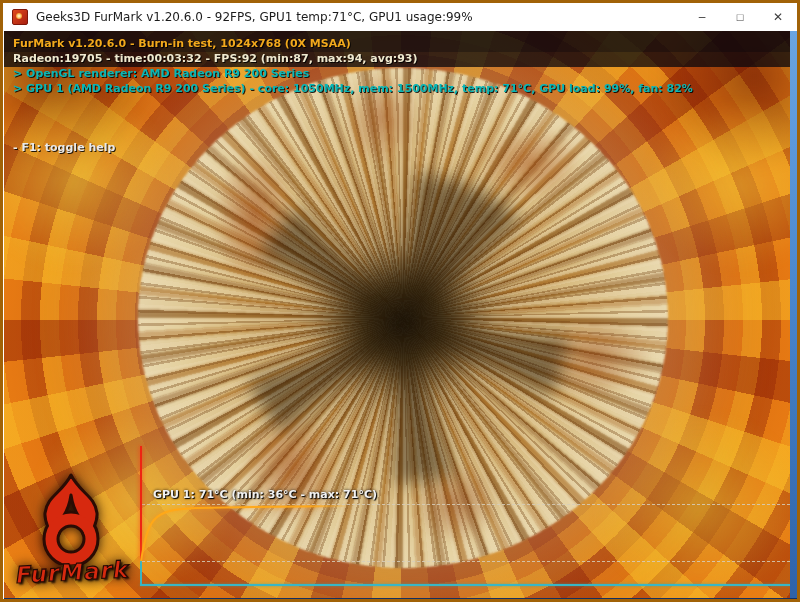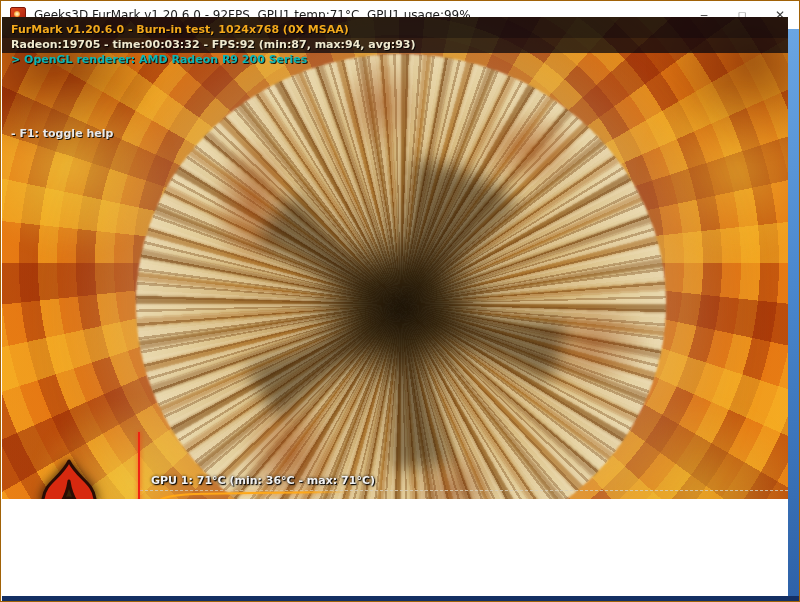--- a/index.html
+++ b/index.html
@@ -1,26 +1,26 @@
 <!DOCTYPE html>
 <html><head>
 <meta charset="utf-8">
 <style>
   html,body{margin:0;padding:0;background:#4a4a4a;font-family:"DejaVu Sans","Liberation Sans",sans-serif;}
-  .window{position:relative;width:800px;height:602px;background:#ffffff;border:1px solid #a16207;box-sizing:border-box;overflow:hidden;}
+  .window{position:relative;width:800px;height:602px;background:#ffffff;border:3px solid #a16207;box-sizing:border-box;overflow:hidden;}
   
   .titlebar{position:absolute;left:0;top:0;width:100%;height:28px;background:#ffffff;display:flex;align-items:center;}
   .app-icon{width:14px;height:14px;margin-left:9px;border-radius:2px;background:linear-gradient(135deg,#e0491c,#a81f10);border:1px solid #7e1608;position:relative;flex:0 0 auto;}
   .app-icon::after{content:"";position:absolute;left:3px;top:3px;width:6px;height:6px;border-radius:50%;background:radial-gradient(circle,#ffe9b0 20%,#f59a28 70%);}
   .title-text{margin-left:8px;font-size:12px;color:#1c1c1c;white-space:nowrap;}
   .win-controls{margin-left:auto;display:flex;height:100%;}
   .win-btn{width:38px;height:100%;display:flex;align-items:center;justify-content:center;font-size:12px;color:#3c3c3c;background:transparent;border:none;cursor:pointer;}
   .win-btn.max{font-size:11px;}
   
-  .client{position:absolute;left:1px;top:16px;width:786px;height:482px;overflow:hidden;background:#6a3a0e;}
+  .client{position:absolute;left:1px;top:28px;width:786px;height:567px;overflow:hidden;background:#6a3a0e;}
   .layer{position:absolute;pointer-events:none;}
   .bg-vortex{inset:0;
     background:
       repeating-conic-gradient(from 12deg at 50.5% 51%, rgba(250,190,40,.50) 0deg 6deg, rgba(190,70,10,0) 6deg 12deg, rgba(140,28,4,.48) 12deg 18deg, rgba(245,140,20,0) 18deg 24deg),
       repeating-radial-gradient(circle at 50.5% 51%, rgba(243,164,30,.55) 0 19px, rgba(168,58,8,.55) 19px 38px, rgba(228,118,16,.5) 38px 57px),
       radial-gradient(circle at 50.5% 51%, #7a4210 0%, #8a4a10 42%, #c86414 62%, #e87c16 80%, #ef8c1a 100%);}
   .bg-patch{border-radius:50%;filter:blur(6px);}
   .p1{left:-30px;top:60px;width:200px;height:180px;background:radial-gradient(closest-side,rgba(235,210,70,.55),transparent);}
   .p2{left:640px;top:70px;width:190px;height:170px;background:radial-gradient(closest-side,rgba(240,200,60,.5),transparent);}
   .p3{left:30px;top:380px;width:200px;height:180px;background:radial-gradient(closest-side,rgba(238,214,74,.55),transparent);}
@@ -102,20 +102,21 @@
     <div class="layer fur-fine"></div>
     <div class="layer fur-spots"></div>
     <div class="layer eye-arms"></div>
     <div class="layer eye-center"></div>
 
     <div class="layer band1"></div>
     <div class="layer band2"></div>
     <div class="osd l1">FurMark v1.20.6.0 - Burn-in test, 1024x768 (0X MSAA)</div>
     <div class="osd l2">Radeon:19705 - time:00:03:32 - FPS:92 (min:87, max:94, avg:93)</div>
     <div class="osd l3">&gt; OpenGL renderer: AMD Radeon R9 200 Series</div>
+    <div class="osd l4">&gt; GPU 1 (AMD Radeon R9 200 Series) - core: 1050MHz, mem: 1500MHz, temp: 71°C, GPU load: 99%, fan: 82%</div>
     <div class="osd l5">- F1: toggle help</div>
 
     <div class="dash max"></div>
     <div class="dash min"></div>
     <div class="axis-red"></div>
     <div class="frame-v"></div>
     <div class="frame-h"></div>
     <svg class="curve-svg" viewBox="0 0 786 567">
       <defs>
         <linearGradient id="fade" x1="136" y1="0" x2="346" y2="0" gradientUnits="userSpaceOnUse">

